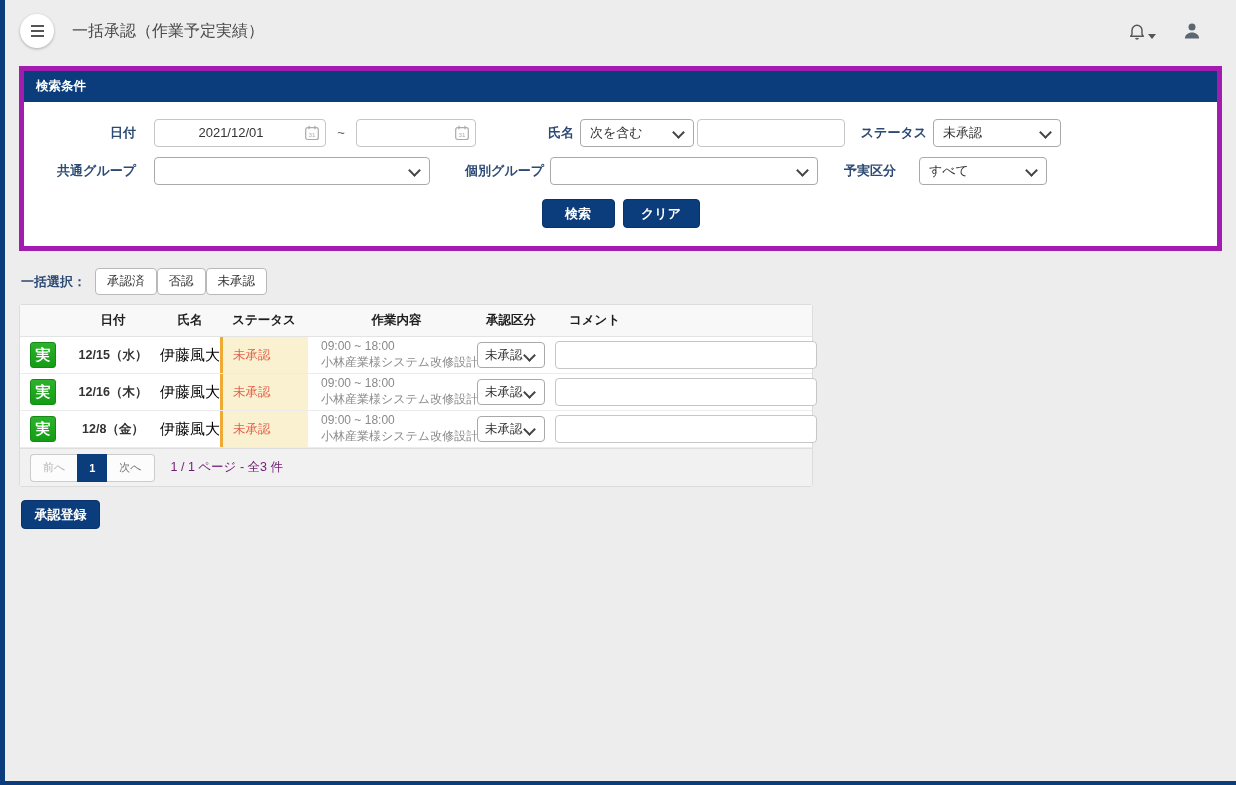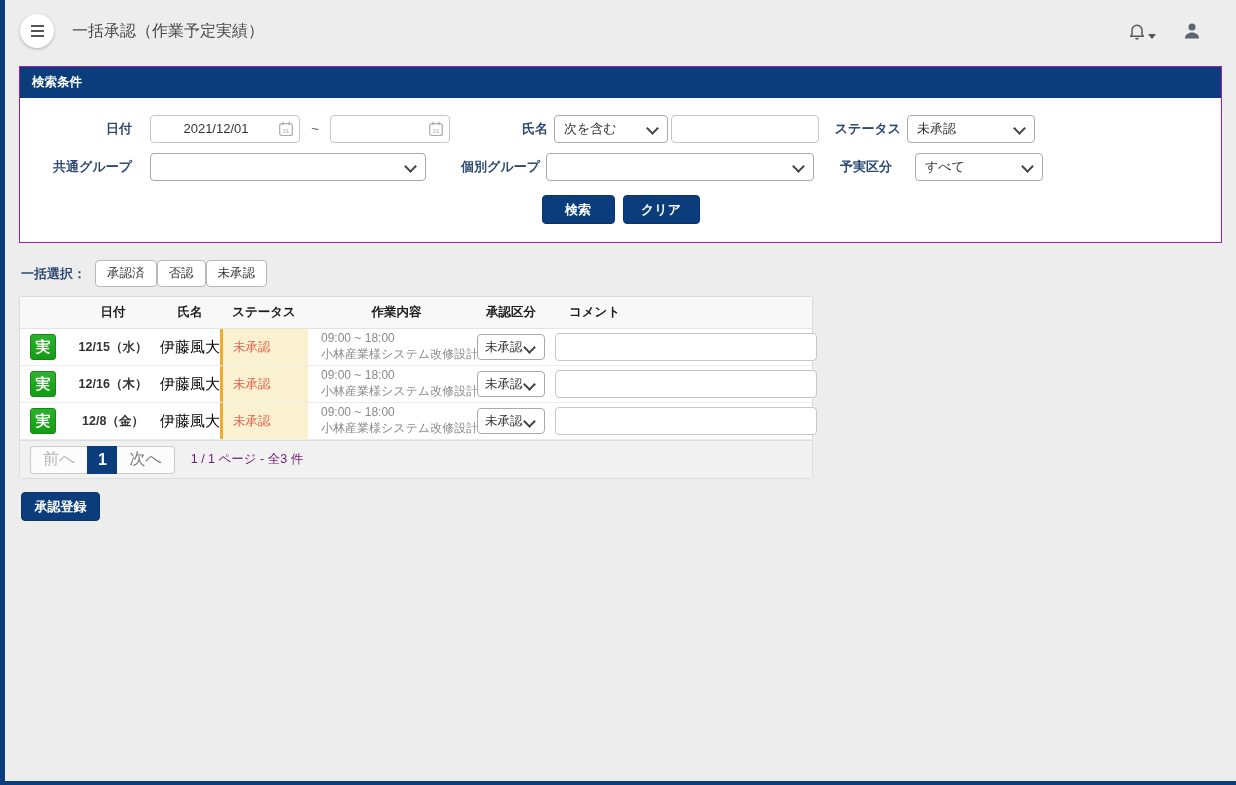--- a/index.html
+++ b/index.html
@@ -20,21 +20,21 @@
   }
   .menu-btn i { display:block; width: 13px; height: 2px; background: #555; }
   .page-title { margin-left: 18px; font-size: 16px; color: #4a4a4a; }
   .topbar-icons { margin-left: auto; display: flex; align-items: center; gap: 26px; }
   .bell-wrap { display: flex; align-items: flex-end; cursor: pointer; }
   .caret { width: 0; height: 0; border-left: 4px solid transparent; border-right: 4px solid transparent;
            border-top: 5px solid #555; margin: 0 0 3px 1px; }
   .user-btn { cursor: pointer; display: flex; align-items: center; }
 
   
-  .search-panel { margin: 4px 14px 0 14px; background: #fff; border: 1px solid #a21caf; }
+  .search-panel { margin: 4px 14px 0 14px; background: #fff; border: 5px solid #a21caf; }
   .panel-header { background: #0b3d7c; color: #fff; font-size: 12.5px; font-weight: bold; padding: 7px 12px; }
   .panel-body { padding: 16px 16px 18px 16px; }
   .form-row { display: flex; align-items: center; height: 29px; margin-bottom: 9px; font-size: 13px; }
   .flabel { color: #2c4a73; font-weight: bold; text-align: right; width: 96px; flex: none; }
   .gap18 { margin-right: 18px; }
   .input, .sel {
     height: 28px; background: #fff; border: 1px solid #c6c6c6; border-radius: 4px;
     font-size: 13px; color: #333; font-family: "Liberation Sans", sans-serif;
   }
   .sel { position: relative; padding: 0 24px 0 9px; line-height: 26px; border-color: #a9a9a9;
@@ -87,21 +87,21 @@
   .row-name { font-size: 15px; color: #000000; }
   .status-cell { background: #f9f1d0; border-left: 3px solid #efaa33; color: #e4614d;
                  font-size: 12.5px; padding-left: 10px; }
   .work-time, .work-desc { font-size: 12px; color: #8a8a8a; line-height: 1.32; white-space: nowrap; }
   .appr-sel { width: 68px; height: 26px; line-height: 24px; font-size: 12.5px; padding: 0 20px 0 7px; }
   .comm-input { width: 262px; height: 28px; padding: 0 8px; }
 
   
   .pagination { display: flex; align-items: center; height: 38px; background: #f1f1f1;
                 border-top: 1px solid #dddddd; padding-left: 10px; font-size: 12.5px; }
-  .pg-btn { height: 28px; border: 1px solid #ccc; background: #fcfcfc; font-size: 16px;
+  .pg-btn { height: 28px; border: 1px solid #ccc; background: #fcfcfc; font-size: 11px;
             padding: 0 12px; cursor: pointer; font-family: "Liberation Sans", sans-serif; }
   .pg-prev { color: #b5b5b5; border-radius: 4px 0 0 4px; border-right: none; }
   .pg-page { background: #0b3d7c; color: #fff; border-color: #0b3d7c; width: 30px; padding: 0; font-weight: bold; }
   .pg-next { color: #777; border-radius: 0 4px 4px 0; border-left: none; }
   .pg-summary { margin-left: 16px; color: #701a75; }
 
   .register-btn { margin: 13px 0 0 16px; width: 79px; }
 </style>
 </head>
 <body>
@@ -133,21 +133,21 @@
   </div>
 </div>
 
 
 <div class="search-panel">
   <div class="panel-header">検索条件</div>
   <div class="panel-body">
 
     <div class="form-row">
       <span class="flabel gap18">日付</span>
-      <span class="date-wrap" style="width:150px;">
+      <span class="date-wrap" style="width:172px;">
         <input class="input" value="2021/12/01" style="">
         <svg class="cal-icon" width="16" height="16" viewBox="0 0 16 16">
           <rect x="1.7" y="2.7" width="12.6" height="11.8" rx="2" fill="none" stroke="#aaa" stroke-width="1.2"></rect>
           <line x1="5" y1="0.8" x2="5" y2="4.2" stroke="#aaa" stroke-width="1.2"></line>
           <line x1="11" y1="0.8" x2="11" y2="4.2" stroke="#aaa" stroke-width="1.2"></line>
           <text x="8" y="12" font-size="6.2" fill="#aaa" text-anchor="middle" font-family="Liberation Sans, sans-serif">31</text>
         </svg>
       </span>
       <span class="sep">~</span>
       <span class="date-wrap" style="width:120px;">

